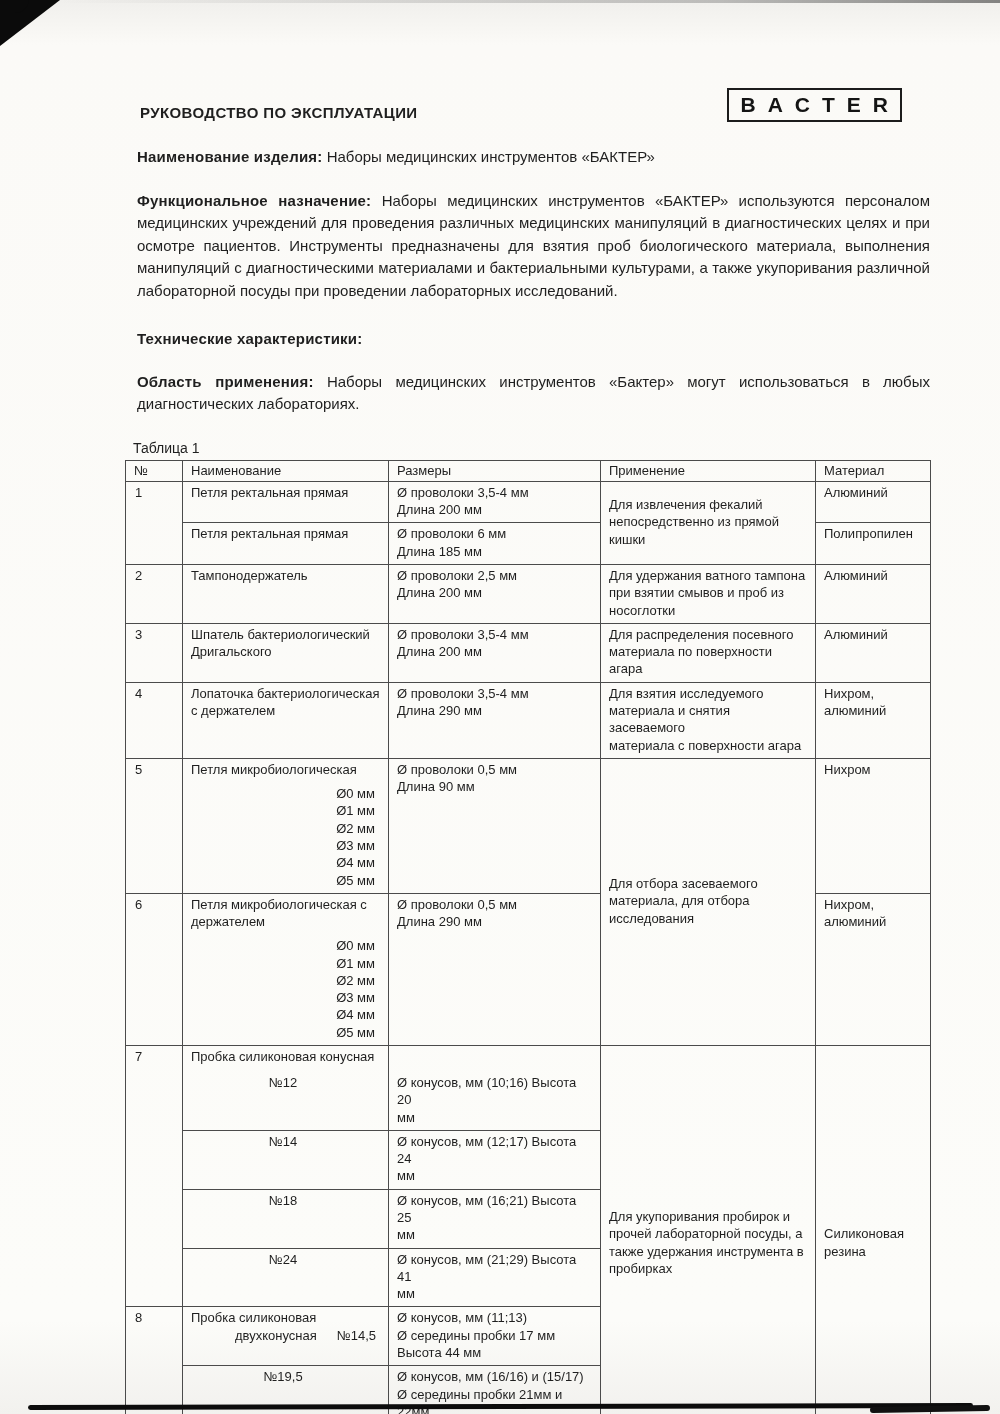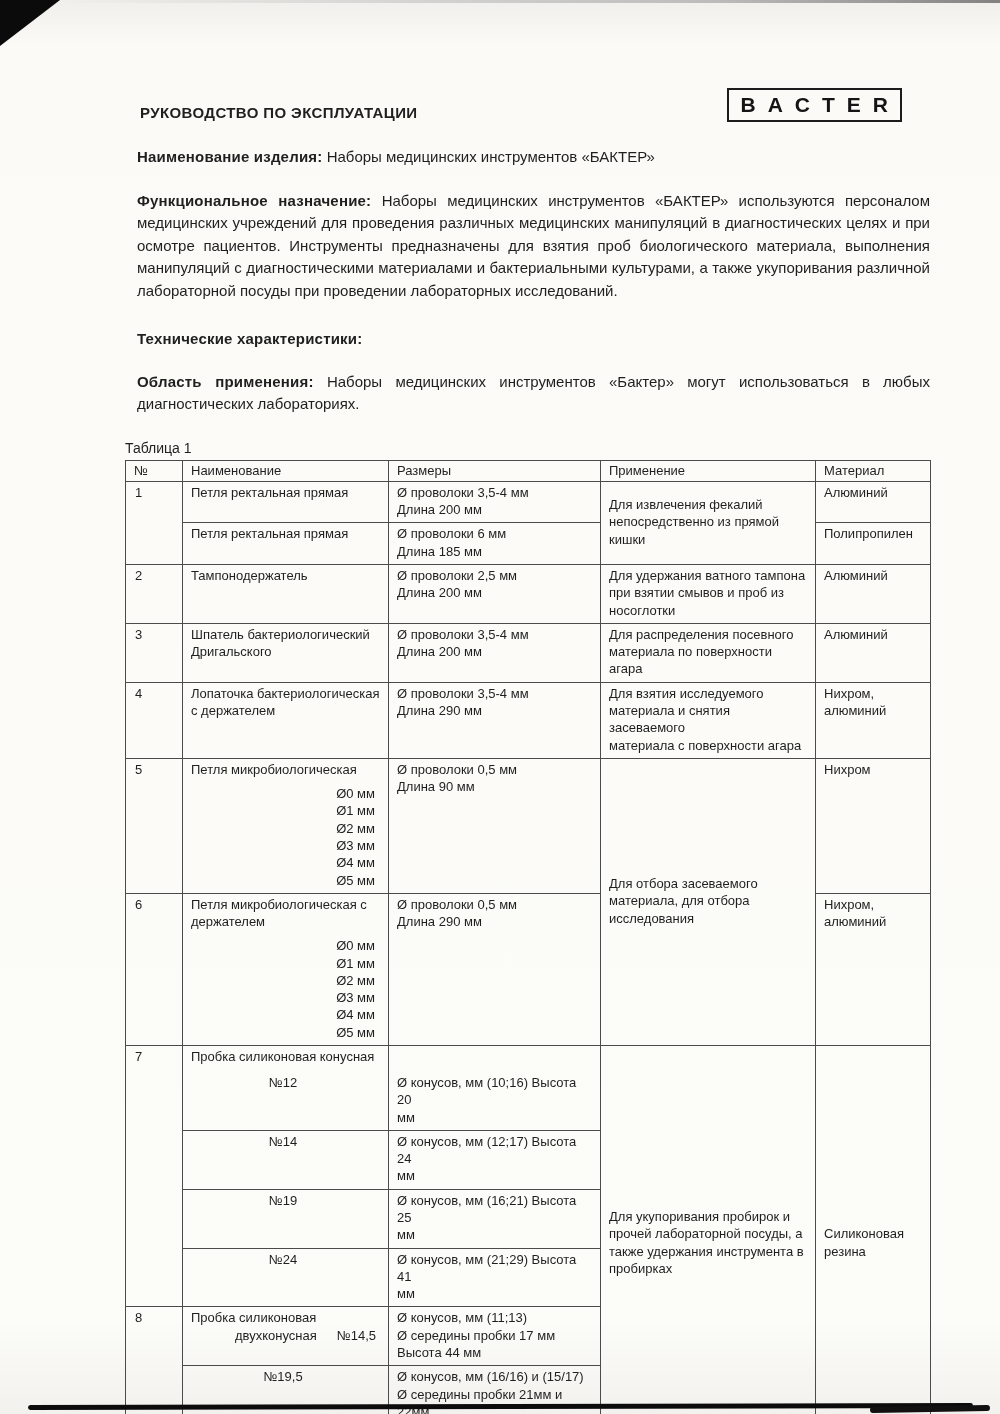--- a/index.html
+++ b/index.html
@@ -45,21 +45,21 @@
     font-size:21px; font-weight:bold; letter-spacing:12px;
     color:#141414; margin-right:28px; line-height:1.1;
   }
 
   .para { font-size:15px; line-height:1.5; margin:0 0 0 12px; }
   .para b { letter-spacing:.2px; }
   .mt-product { margin-top:24px; }
   .mt-function { margin-top:21px; text-align:justify; }
   .mt-scope { margin-top:20px; text-align:justify; }
   .mt-specs { margin-top:26px; }
-  .table-caption { font-size:14px; margin:24px 0 4px 0; }
+  .table-caption { font-size:14px; margin:24px 0 4px 8px; }
 
   table { border-collapse:collapse; width:805px; table-layout:fixed; font-size:13px; line-height:1.33; }
   th, td { border:1px solid #4b4b4b; padding:2px 7px 4px 8px; vertical-align:top; text-align:left; }
   th { font-weight:normal; padding-top:1px; padding-bottom:2px; }
   .pre { white-space:pre-line; }
   .num { padding-left:9px; }
   .vmid { vertical-align:middle; }
   .bb-hidden { border-bottom-style:hidden; }
   .bt-hidden { border-top-style:hidden; }
   .sub-num { text-align:center; padding-right:13px; }
@@ -220,21 +220,21 @@
           <td class="sub-num bt-hidden">№12</td>
           <td class="pre bt-hidden">Ø конусов, мм  (10;16) Высота 20
 мм</td>
         </tr>
         <tr>
           <td class="sub-num">№14</td>
           <td class="pre">Ø конусов, мм  (12;17) Высота 24
 мм</td>
         </tr>
         <tr>
-          <td class="sub-num">№19</td>
+          <td class="sub-num">№18</td>
           <td class="pre">Ø конусов, мм  (16;21) Высота 25
 мм</td>
         </tr>
         <tr>
           <td class="sub-num">№24</td>
           <td class="pre">Ø конусов, мм  (21;29) Высота 41
 мм</td>
         </tr>
         <tr>
           <td rowspan="2" class="num">8</td>

